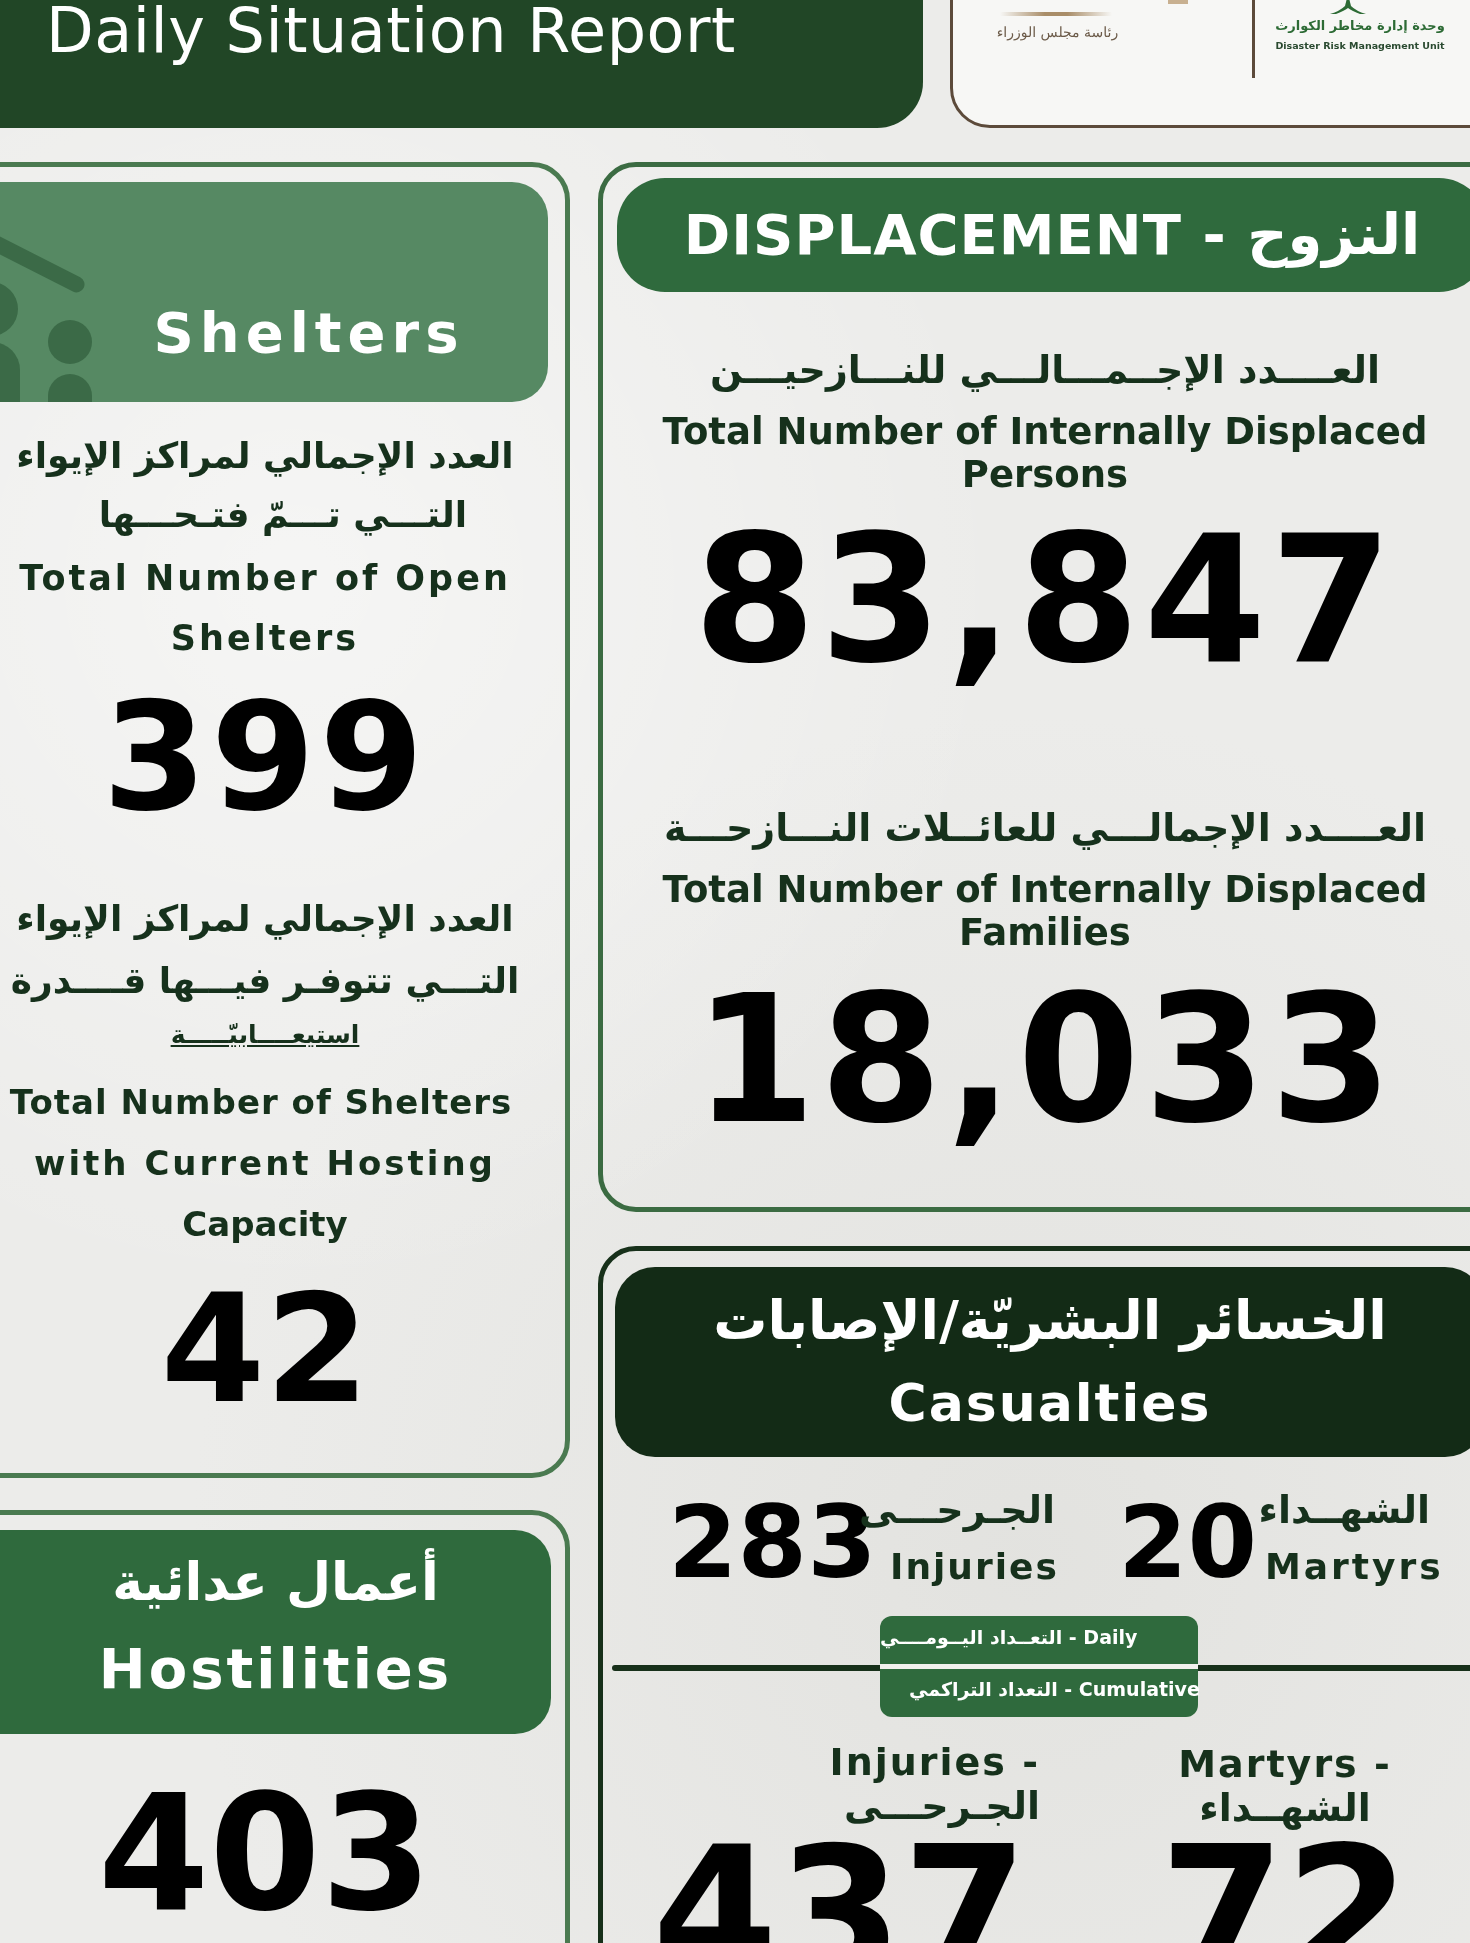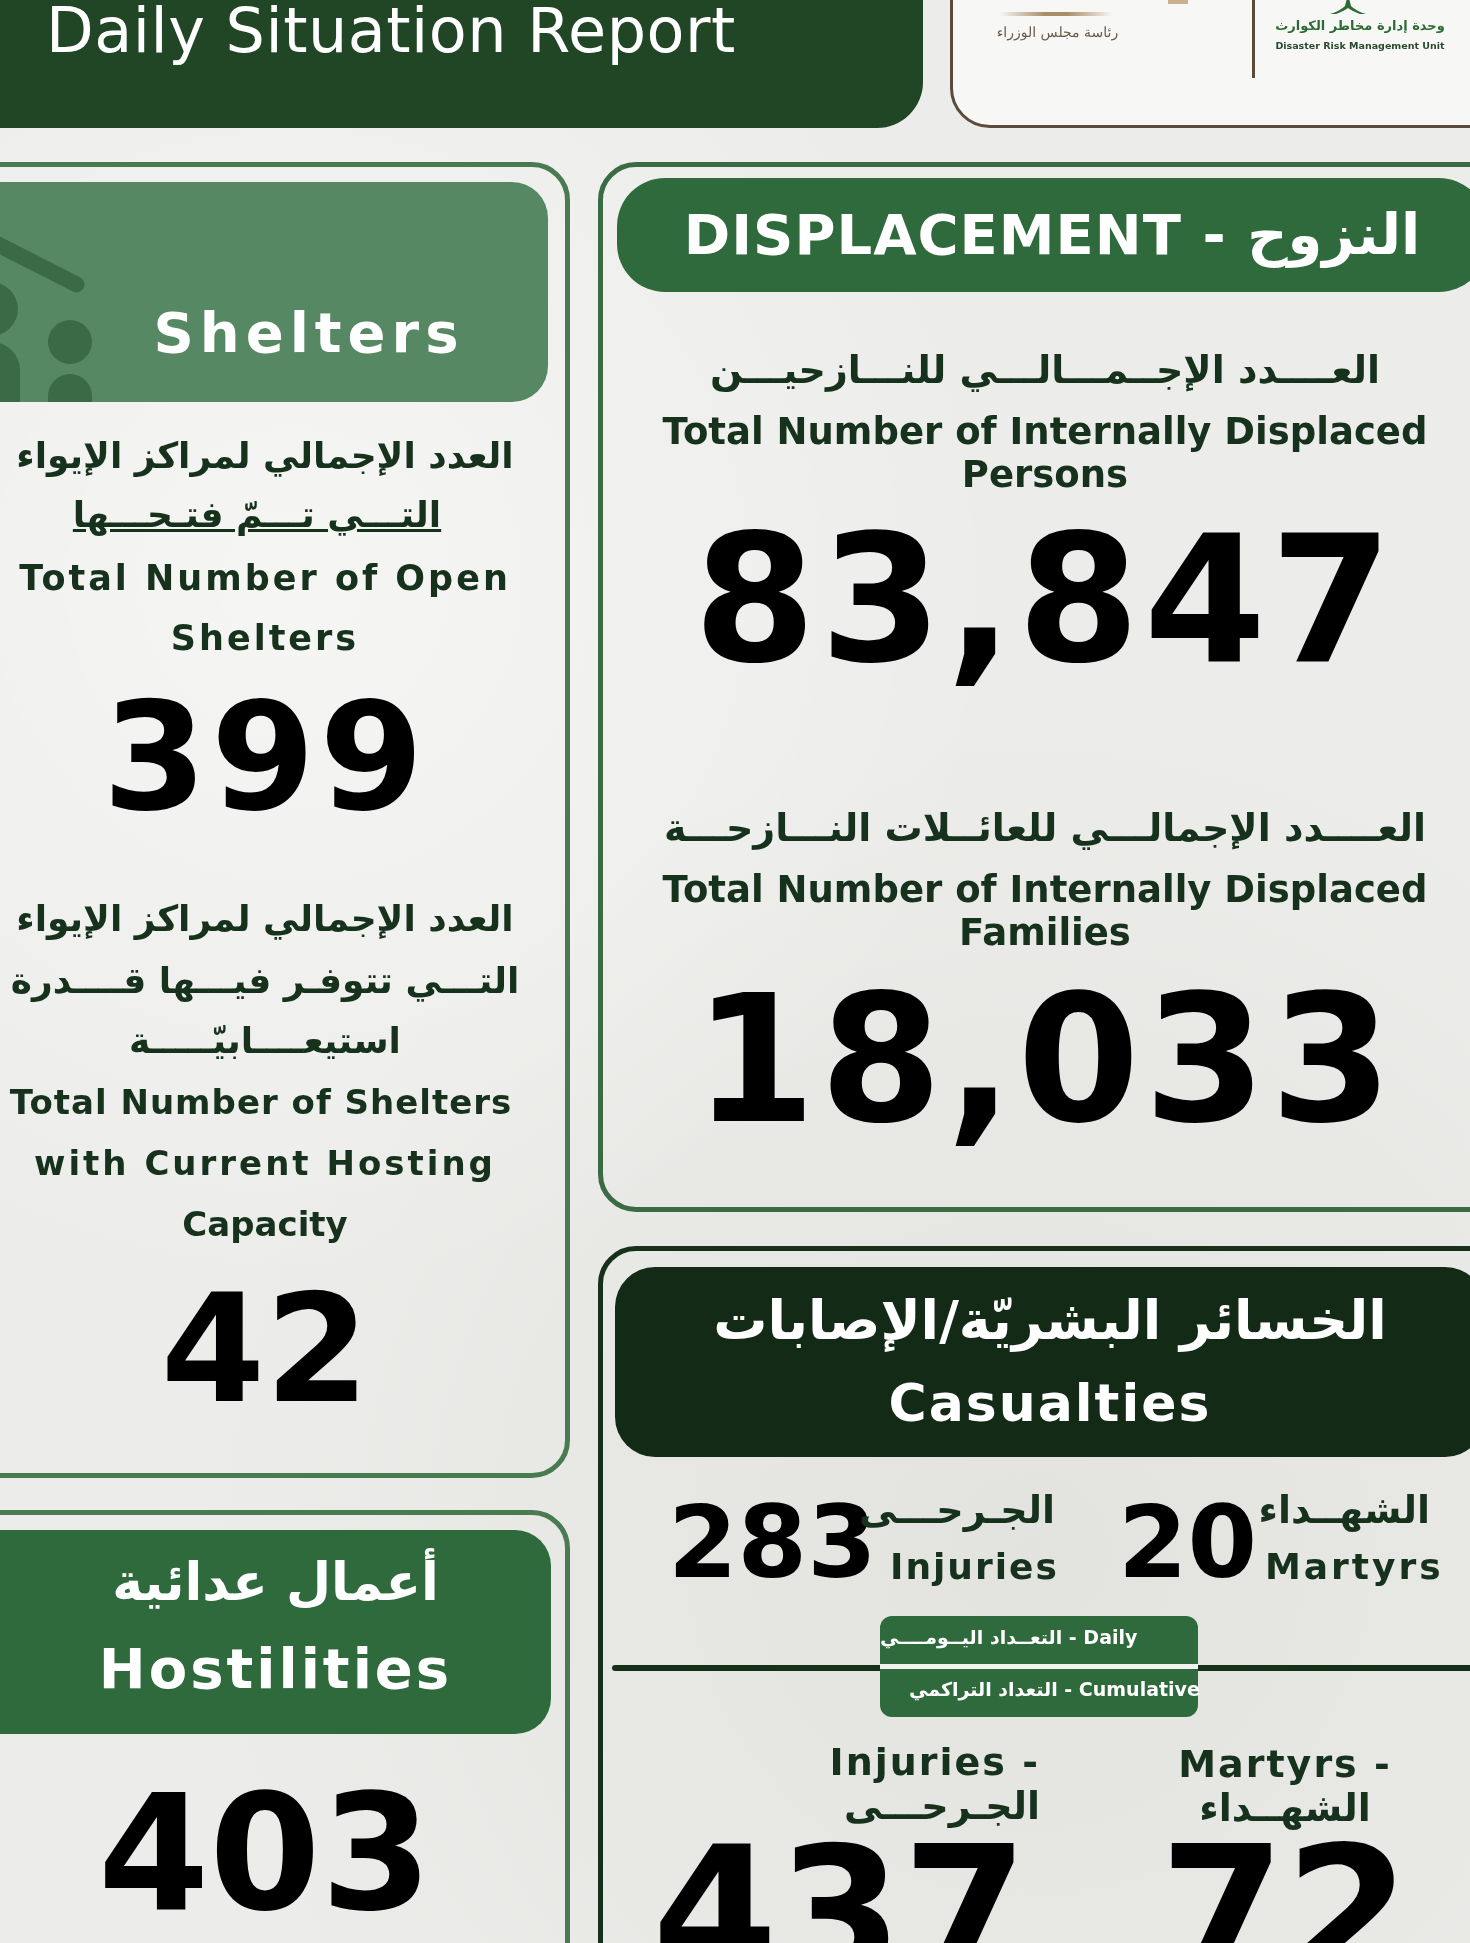--- a/index.html
+++ b/index.html
@@ -109,28 +109,28 @@
     <div class="shelter-roof"></div>
     <div class="shelter-head1"></div>
     <div class="shelter-body1"></div>
     <div class="shelter-head2"></div>
     <div class="shelter-body2"></div>
   </div>
   <div class="pill-line" style="top:118px; left:100px; font-size:56px; letter-spacing:6px; text-align:center;">Shelters</div>
 </div>
 
 <div class="abs ar center" style="left:10px; top:435px; width:510px; font-size:36px;">العدد الإجمالي لمراكز الإيواء</div>
-<div class="abs ar center" style="left:2px; top:494px; width:510px; font-size:36px;text-decoration:underline;">التـــي تـــمّ فتـحـــها</div>
+<div class="abs ar center" style="left:28px; top:494px; width:510px; font-size:36px;">التـــي تـــمّ فتـحـــها</div>
 <div class="abs en center" style="left:10px; top:558px; width:510px; font-size:35px; letter-spacing:3px;">Total Number of Open</div>
 <div class="abs en center" style="left:10px; top:618px; width:510px; font-size:35px; letter-spacing:3px;">Shelters</div>
 <div class="abs big" style="left:10px; top:670px; width:510px; font-size:150px; letter-spacing:4px;">399</div>
 
 <div class="abs ar center" style="left:10px; top:898px; width:510px; font-size:36px;">العدد الإجمالي لمراكز الإيواء</div>
 <div class="abs ar center" style="left:10px; top:960px; width:510px; font-size:36px;">التـــي تتوفـر فيـــها قــــدرة</div>
-<div class="abs ar center" style="left:10px; top:1020px; width:510px; font-size:36px;">استيعــــابيّـــــة</div>
+<div class="abs ar center" style="left:10px; top:1020px; width:510px; font-size:25px;text-decoration:underline;">استيعــــابيّـــــة</div>
 <div class="abs en center" style="left:6px; top:1082px; width:510px; font-size:34px; letter-spacing:1px;text-align:center;">Total Number of Shelters</div>
 <div class="abs en center" style="left:10px; top:1143px; width:510px; font-size:34px; letter-spacing:3px;">with Current Hosting</div>
 <div class="abs en center" style="left:10px; top:1204px; width:510px; font-size:34px;">Capacity</div>
 <div class="abs big" style="left:10px; top:1262px; width:510px; font-size:150px;">42</div>
 
 <div class="abs card-outline hostilities-card"></div>
 <div class="abs pill hostilities-pill">
   <div class="pill-line" style="top:106px; left:30px; font-size:56px; letter-spacing:3px; text-align:center;">Hostilities</div>
   <div class="pill-line" style="top:22px; left:30px; font-size:52px; direction:rtl; text-align:center;">أعمال عدائية</div>
 </div>

